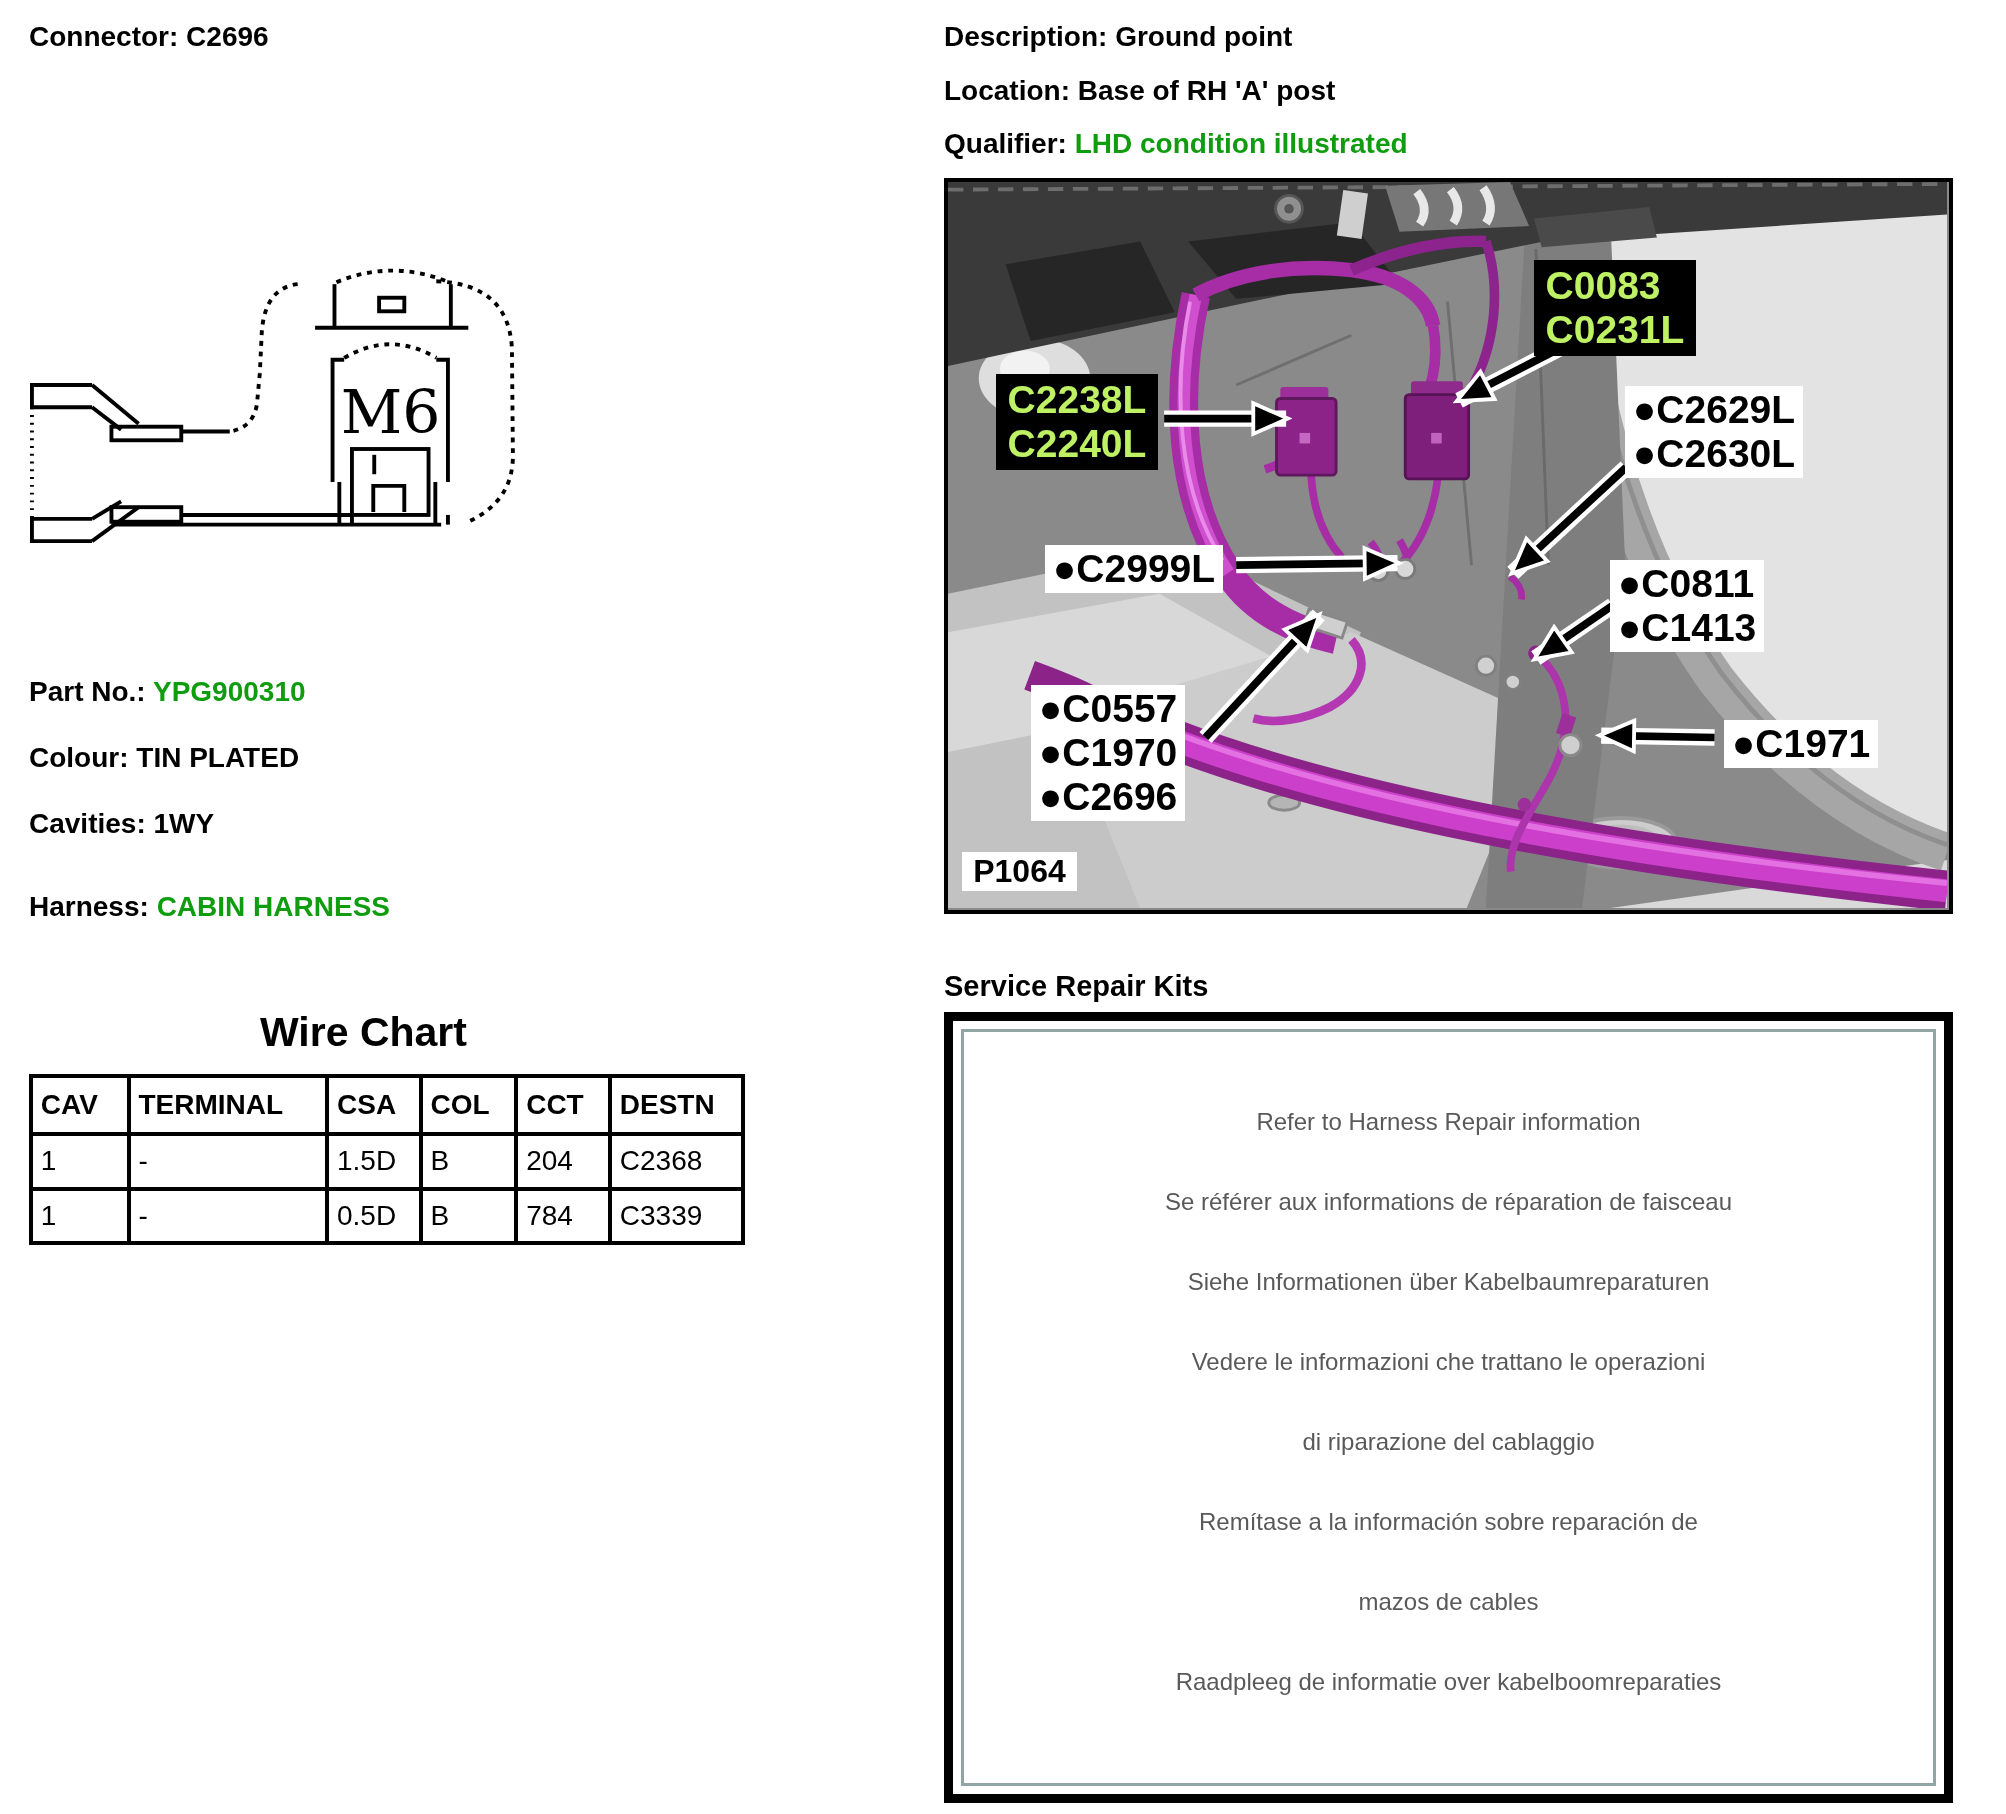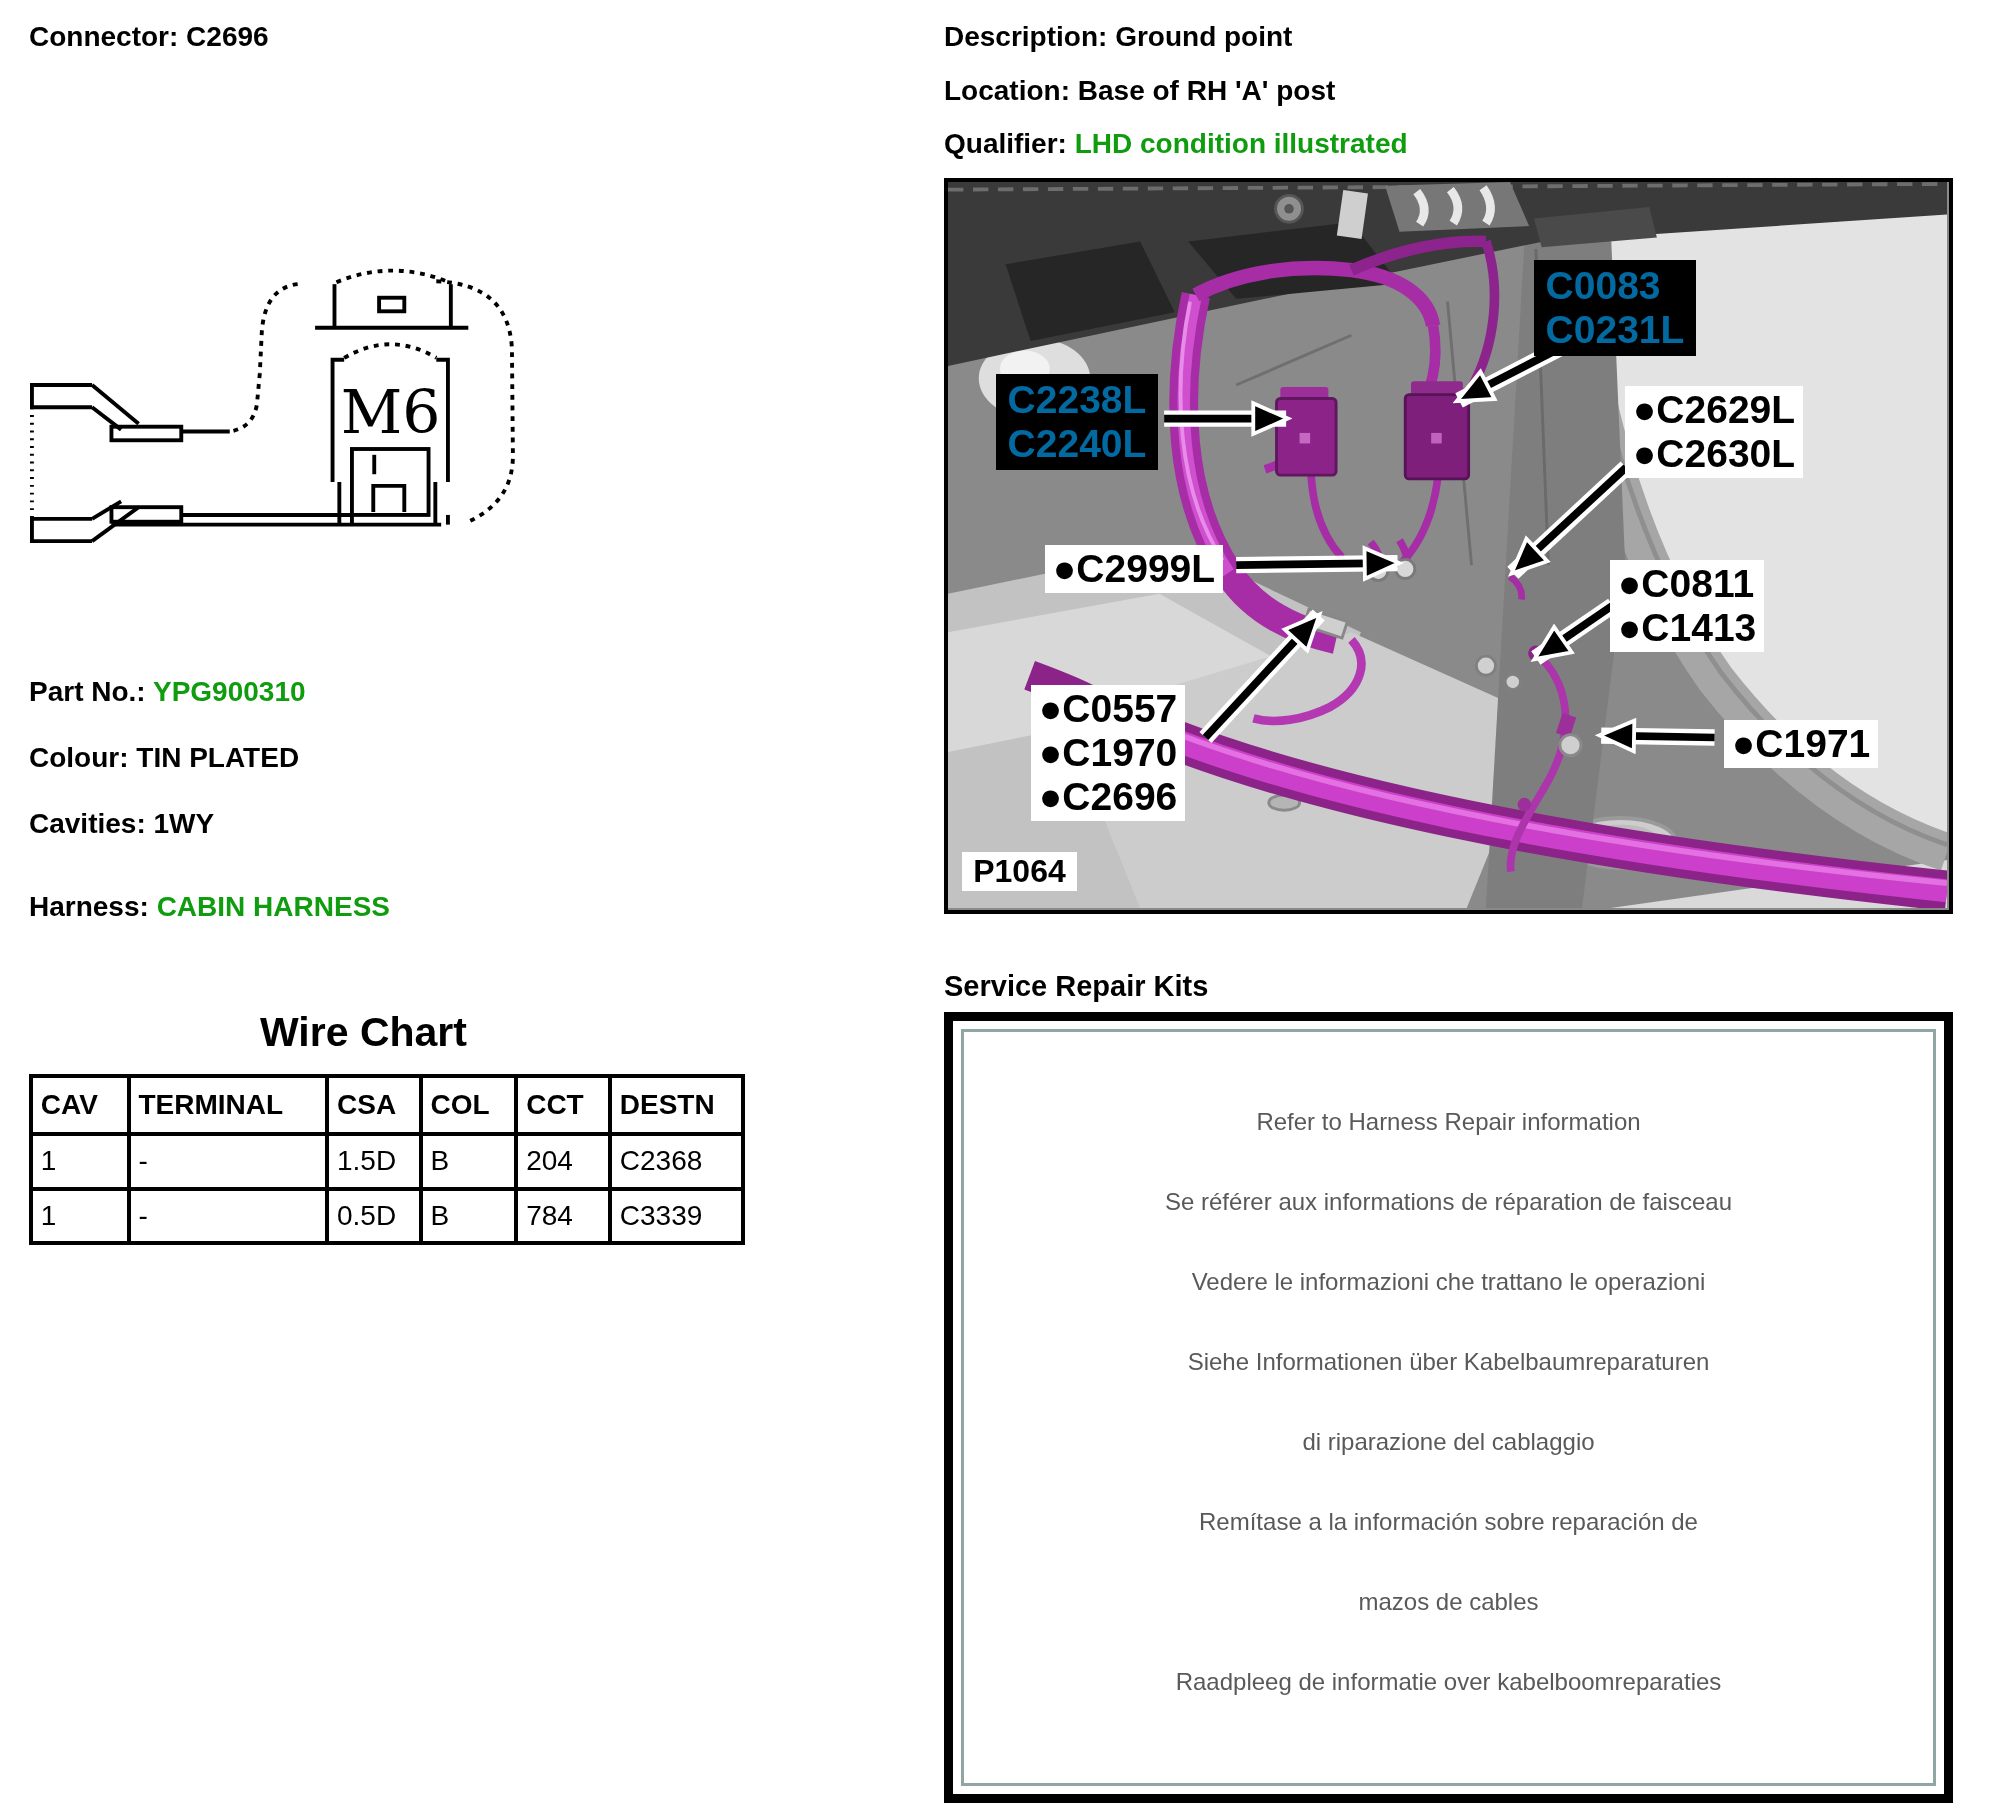--- a/index.html
+++ b/index.html
@@ -14,21 +14,21 @@
   
   #wire-chart-title{left:29px;top:1009px;width:669px;text-align:center;font-size:41px;font-weight:bold;}
   #wire-chart-table{left:29px;top:1074px;border-collapse:collapse;table-layout:fixed;}
   #wire-chart-table th,#wire-chart-table td{border:4.9px solid #000;background:#fff;font-size:28px;padding:3.9px 5.8px 3.9px 7.8px;text-align:left;vertical-align:middle;overflow:hidden;}
   #wire-chart-table th{font-weight:bold;height:46px;}
   #wire-chart-table td{font-weight:normal;height:43px;}
   
   #illustration{left:944px;top:178px;width:1009px;height:736px;border:4.9px solid #000;box-sizing:border-box;background:#8a8a8a;overflow:hidden;}
   #scene{position:absolute;left:0;top:0;width:999px;height:726px;}
   .ill-label{position:absolute;font-weight:bold;font-size:39px;line-height:44px;white-space:nowrap;}
-  .ill-label.blackbox{background:#000;color:#0369a1;padding:3.9px 11.6px;}
+  .ill-label.blackbox{background:#000;color:#bef264;padding:3.9px 11.6px;}
   .ill-label.whitebox{background:#fff;color:#000;padding:1.9px 7.8px;}
   #label-p1064{position:absolute;background:#fff;color:#000;font-size:32px;font-weight:bold;padding:1px 11.6px;}
   
   #service-title{left:944px;top:970px;font-size:29px;font-weight:bold;}
   #service-box{left:944px;top:1012px;width:1009px;height:791px;border:9.7px solid #000;box-sizing:border-box;padding:7.8px;background:#fff;}
   #service-inner{border:3.9px solid #91a5a5;width:100%;height:100%;box-sizing:border-box;padding-top:50px;}
   .service-line{text-align:center;font-size:24px;line-height:80px;color:#595959;white-space:nowrap;}
 </style>
 </head>
 <body>
@@ -276,21 +276,21 @@
     <div>●C1971</div>
   </div>
   <div id="label-p1064" style="left:13.6px;top:670px;">P1064</div>
 </div>
 
 <div class="abs" id="service-title">Service Repair Kits</div>
 <div class="abs" id="service-box">
   <div id="service-inner">
     <div class="service-line">Refer to Harness Repair information</div>
     <div class="service-line">Se référer aux informations de réparation de faisceau</div>
+    <div class="service-line">Siehe Informationen über Kabelbaumreparaturen</div>
     <div class="service-line">Vedere le informazioni che trattano le operazioni</div>
-    <div class="service-line">Siehe Informationen über Kabelbaumreparaturen</div>
     <div class="service-line">di riparazione del cablaggio</div>
     <div class="service-line">Remítase a la información sobre reparación de</div>
     <div class="service-line">mazos de cables</div>
     <div class="service-line">Raadpleeg de informatie over kabelboomreparaties</div>
   </div>
 </div>
 
 
 </body></html>

